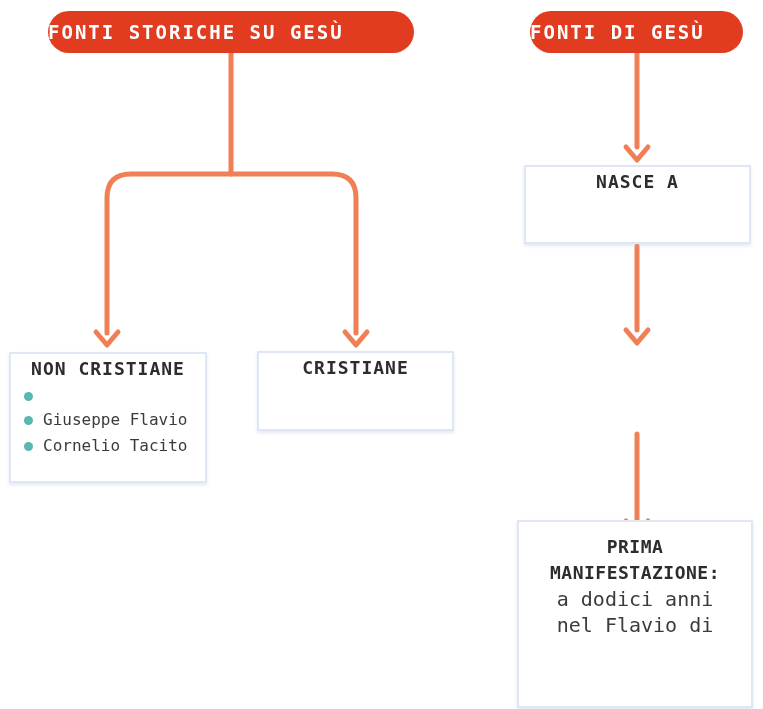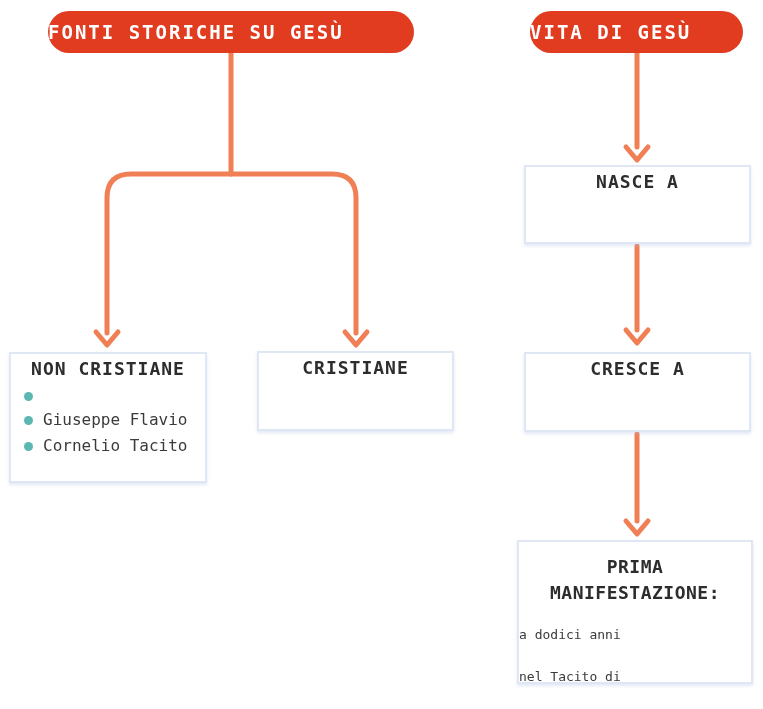--- a/index.html
+++ b/index.html
@@ -59,21 +59,21 @@
     font-size: 18px;
     letter-spacing: 1px;
     padding-top: 4px;
     color: var(--title-text, #2d2d2d);
   }
 
   .box-non-cristiane { left: 9px;   top: 352px; width: 198px; height: 131px; }
   .box-cristiane     { left: 257px; top: 351px; width: 197px; height: 80px;  }
   .box-nasce         { left: 524px; top: 165px; width: 227px; height: 79px;  }
   .box-cresce        { left: 524px; top: 352px; width: 227px; height: 80px;  }
-  .box-prima         { left: 517px; top: 540px; width: 236px; height: 144px; }
+  .box-prima         { left: 517px; top: 520px; width: 236px; height: 188px; }
 
   .bullet-list {
     list-style: none;
     margin-top: 13px;
     padding-left: 13px;
     font-size: 16px;
     color: var(--body-text, #3b3b3b);
   }
   .bullet-list li {
     line-height: 26px;
@@ -91,25 +91,24 @@
     flex: 0 0 auto;
   }
 
   .box-prima .node-title {
     padding: 12px 14px 0 14px;
     line-height: 26px;
     letter-spacing: 0.5px;
   }
   .prima-line {
     display: block;
-    text-align: left;
-    font-size: 13px;
+    text-align: center;
+    font-size: 20px;
     line-height: 26px;
     color: var(--body-text, #3b3b3b);
-    margin-top: 16px;
   }
   .prima-line:first-of-type { margin-top: 1px; }
 </style>
 </head>
 <body>
 
 <div class="canvas">
 
   <svg class="connectors" viewBox="0 0 763 709" aria-hidden="true">
 
@@ -124,21 +123,21 @@
     <path d="M626 330 L637 343 L648 330"></path>
     <path d="M637 434 V521"></path>
     <path d="M626 521 L637 534 L648 521"></path>
   </svg>
 
   <div class="pill pill-left">
     <span>FONTI STORICHE SU GESÙ</span>
   </div>
 
   <div class="pill pill-right">
-    <span>VITA DI GESÙ</span>
+    <span>FONTI DI GESÙ</span>
   </div>
 
   <div class="node box-cristiane">
     <span class="node-title">CRISTIANE</span>
   </div>
 
   <div class="node box-non-cristiane">
     <span class="node-title">NON CRISTIANE</span>
     <ul class="bullet-list">
       <li>
@@ -153,23 +152,20 @@
         <span class="bullet-dot"></span>
         <span>Cornelio Tacito</span>
       </li>
     </ul>
   </div>
 
   <div class="node box-nasce">
     <span class="node-title">NASCE A</span>
   </div>
 
-  <div class="node box-cresce">
-    <span class="node-title">CRESCE A</span>
-  </div>
 
   <div class="node box-prima">
     <span class="node-title">PRIMA MANIFESTAZIONE:</span>
     <span class="prima-line">a dodici anni</span>
-    <span class="prima-line">nel Tacito di</span>
+    <span class="prima-line">nel Flavio di</span>
   </div>
 
 </div>
 
 </body></html>

